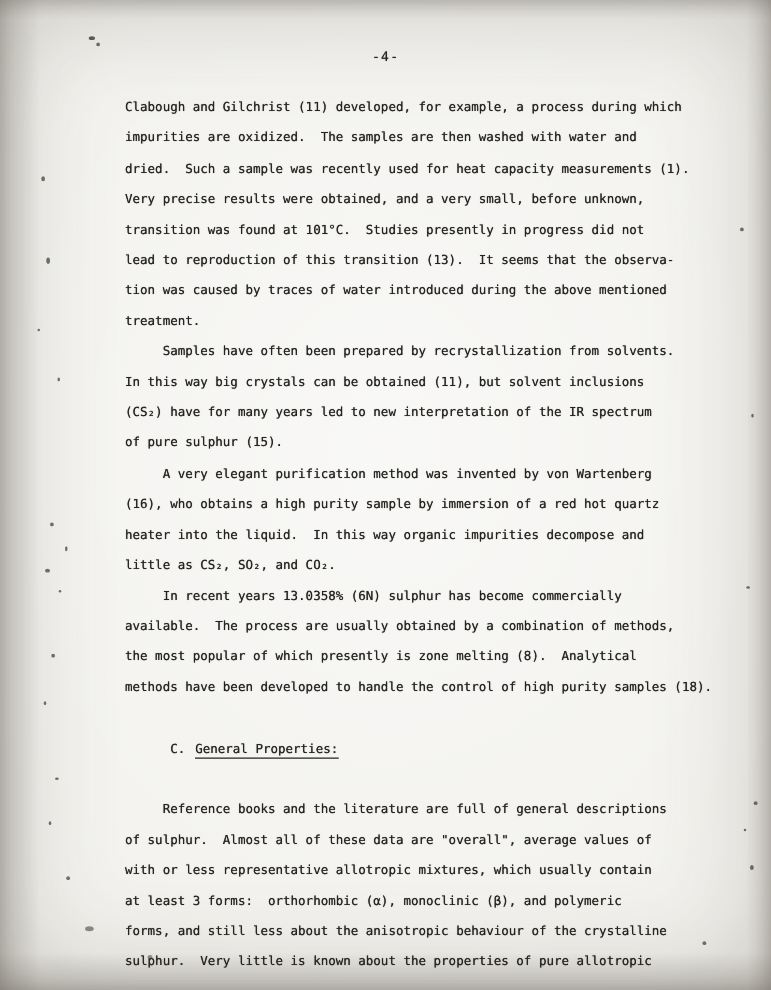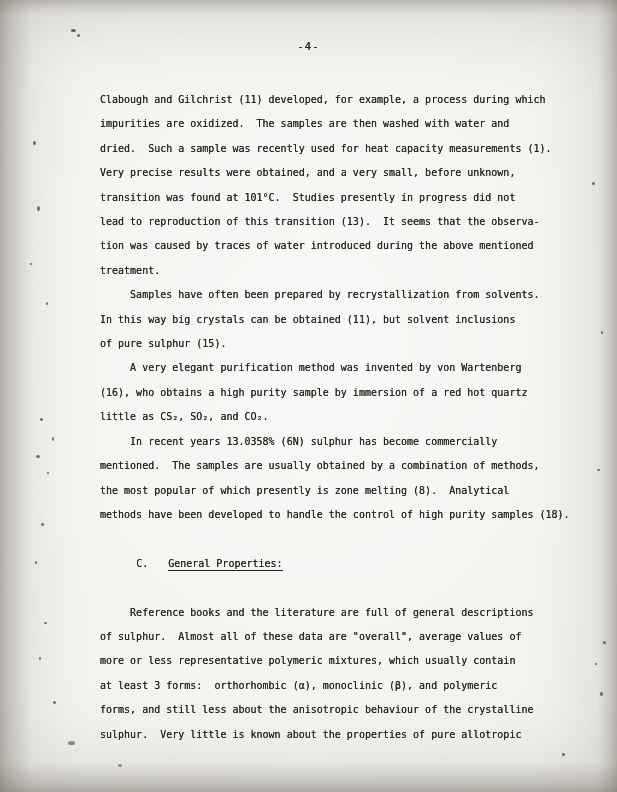--- a/index.html
+++ b/index.html
@@ -34,29 +34,29 @@
   .page-number {
     position: absolute;
     top: 40px; left: 0; width: 617px;
     text-align: center;
     font-size: 10.5px;
     letter-spacing: 1px;
     text-shadow: 0 0 0.6px rgba(30,28,24,0.8);
   }
   .textblock {
     position: absolute;
-    left: 100px; top: 88px;
+    left: 100px; top: 75px;
     width: 470px;
     font-size: 10px;
     line-height: 24.4px;
     text-shadow: 0 0 0.6px rgba(30,28,24,0.8);
   }
   .line { white-space: pre; }
   .heading-title {
-    margin-left: 20px;
+    margin-left: 8px;
     border-bottom: 1px solid #26231f;
     padding-bottom: 1px;
   }
 </style>
 </head>
 <body>
 
 <div class="page">
 
   <div class="shade shade-left"></div>
@@ -100,43 +100,45 @@
       <div class="line">Very precise results were obtained, and a very small, before unknown,</div>
       <div class="line">transition was found at 101°C.  Studies presently in progress did not</div>
       <div class="line">lead to reproduction of this transition (13).  It seems that the observa-</div>
       <div class="line">tion was caused by traces of water introduced during the above mentioned</div>
       <div class="line">treatment.</div>
     </div>
 
     <div>
       <div class="line">     Samples have often been prepared by recrystallization from solvents.</div>
       <div class="line">In this way big crystals can be obtained (11), but solvent inclusions</div>
+      <div class="line">(CS₂) have for many years led to new interpretation of the IR spectrum</div>
       <div class="line">of pure sulphur (15).</div>
     </div>
 
     <div>
       <div class="line">     A very elegant purification method was invented by von Wartenberg</div>
       <div class="line">(16), who obtains a high purity sample by immersion of a red hot quartz</div>
+      <div class="line">heater into the liquid.  In this way organic impurities decompose and</div>
       <div class="line">little as CS₂, SO₂, and CO₂.</div>
     </div>
 
     <div>
       <div class="line">     In recent years 13.0358% (6N) sulphur has become commercially</div>
-      <div class="line">mentioned.  The samples are usually obtained by a combination of methods,</div>
+      <div class="line">available.  The process are usually obtained by a combination of methods,</div>
       <div class="line">the most popular of which presently is zone melting (8).  Analytical</div>
       <div class="line">methods have been developed to handle the control of high purity samples (18).</div>
     </div>
 
     <div class="line">
       <span>C.</span><span class="heading-title">General Properties:</span>
     </div>
 
     <div>
       <div class="line">     Reference books and the literature are full of general descriptions</div>
       <div class="line">of sulphur.  Almost all of these data are "overall", average values of</div>
-      <div class="line">more or less representative polymeric mixtures, which usually contain</div>
+      <div class="line">with or less representative allotropic mixtures, which usually contain</div>
       <div class="line">at least 3 forms:  orthorhombic (α), monoclinic (β), and polymeric</div>
       <div class="line">forms, and still less about the anisotropic behaviour of the crystalline</div>
       <div class="line">sulphur.  Very little is known about the properties of pure allotropic</div>
     </div>
 
   </div>
 </div>
 
 </body></html>

